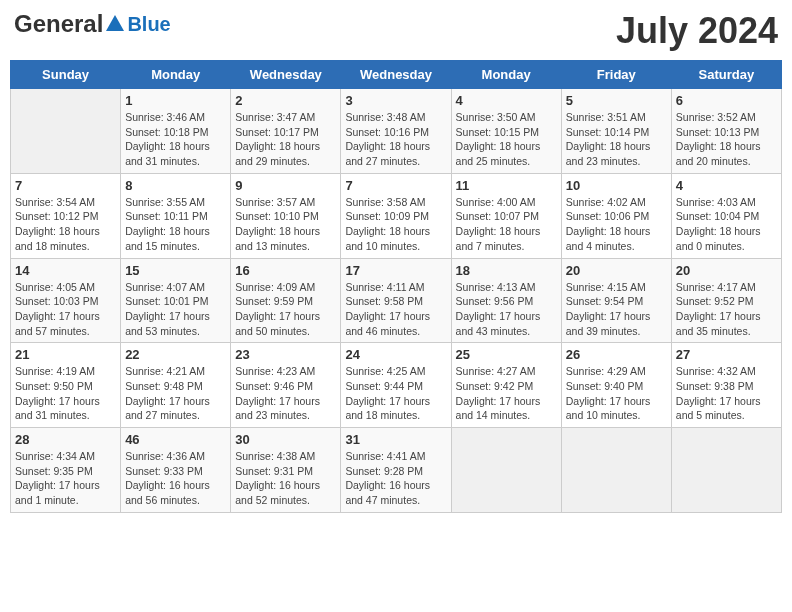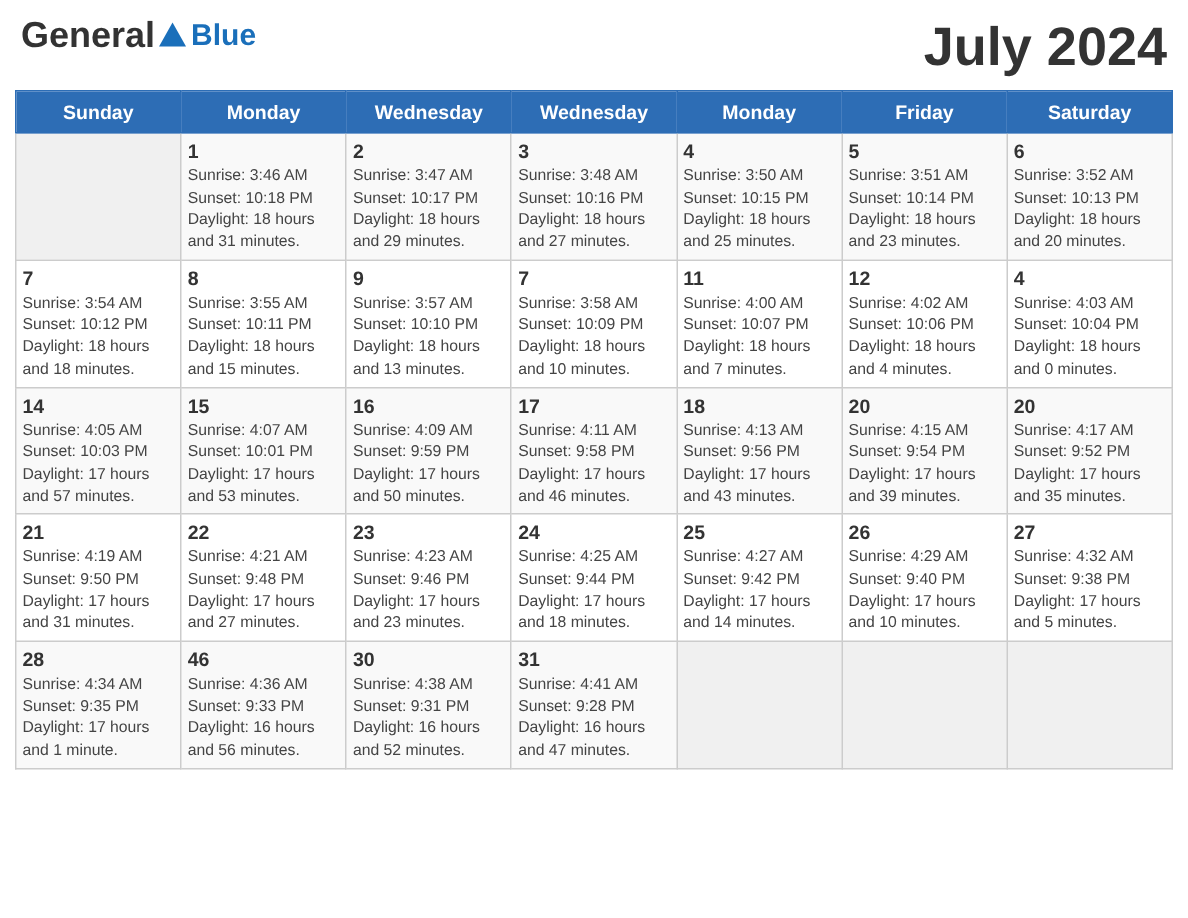--- a/index.html
+++ b/index.html
@@ -150,21 +150,21 @@
         </td>
         <td>
           <span class="day-number">7</span>
           <div class="day-info">Sunrise: 3:58 AM<br>Sunset: 10:09 PM<br>Daylight: 18 hours and 10 minutes.</div>
         </td>
         <td>
           <span class="day-number">11</span>
           <div class="day-info">Sunrise: 4:00 AM<br>Sunset: 10:07 PM<br>Daylight: 18 hours and 7 minutes.</div>
         </td>
         <td>
-          <span class="day-number">12</span>
+          <span class="day-number">10</span>
           <div class="day-info">Sunrise: 4:02 AM<br>Sunset: 10:06 PM<br>Daylight: 18 hours and 4 minutes.</div>
         </td>
         <td>
           <span class="day-number">4</span>
           <div class="day-info">Sunrise: 4:03 AM<br>Sunset: 10:04 PM<br>Daylight: 18 hours and 0 minutes.</div>
         </td>
       </tr>
       <tr>
         <td>
           <span class="day-number">14</span>

